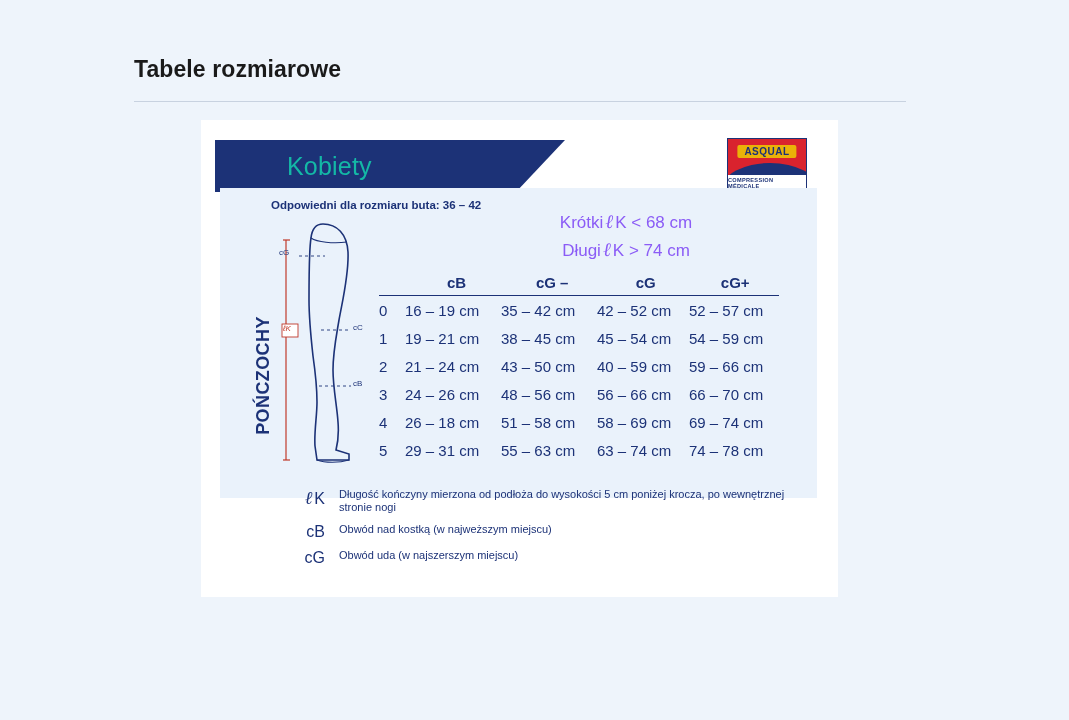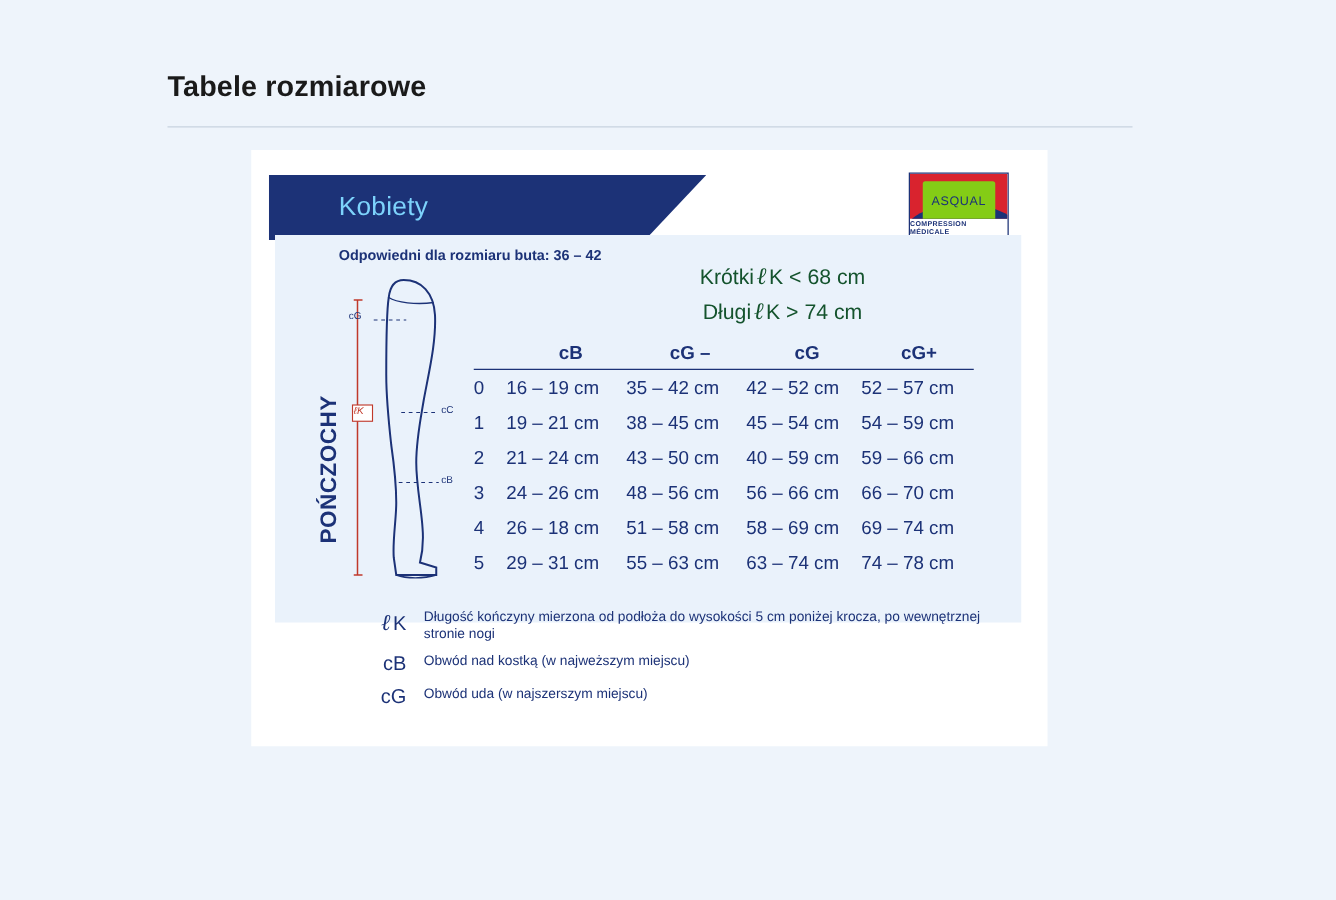--- a/index.html
+++ b/index.html
@@ -56,23 +56,23 @@
     left: 14px;
     top: 20px;
     width: 350px;
     height: 52px;
     background: #1c3277;
     clip-path: polygon(0 0, 100% 0, 86% 100%, 0 100%);
     display: flex;
     align-items: center;
   }
   .banner-text {
-    color: #7dd3fc;
-    font-size: 21px;
-    padding-left: 56px;
+    color: #14b8a6;
+    font-size: 25px;
+    padding-left: 72px;
     letter-spacing: 0.2px;
   }
 
   
   .logo {
     position: absolute;
     right: 31px;
     top: 18px;
     width: 80px;
     height: 54px;
@@ -94,26 +94,26 @@
     width: 96px;
     height: 26px;
     background: #1c3277;
     border-radius: 50% 50% 0 0 / 100% 100% 0 0;
   }
   .logo-badge {
     position: absolute;
     left: 50%;
     top: 6px;
     transform: translateX(-50%);
-    background: #84cc16;
+    background: #eab308;
     color: #1c3277;
     font-size: 10px;
-    font-weight: normal;
+    font-weight: bold;
     letter-spacing: 0.5px;
-    padding: 11px 7px;
+    padding: 1px 7px;
     border-radius: 2px;
   }
   .logo-bottom {
     height: 16px;
     display: flex;
     align-items: center;
     justify-content: center;
     font-size: 5.6px;
     font-weight: bold;
     color: #1c3277;
@@ -140,21 +140,21 @@
   }
 
   
   .len-lines {
     position: absolute;
     left: 250px;
     top: 88px;
     width: 350px;
     text-align: center;
     font-size: 17px;
-    color: #14532d;
+    color: #8b5cf6;
     line-height: 1.48;
   }
   .len-lines .l-glyph {
     font-family: "Liberation Serif", serif;
     font-style: italic;
     font-size: 19px;
     padding: 0 2px;
   }
 
   

